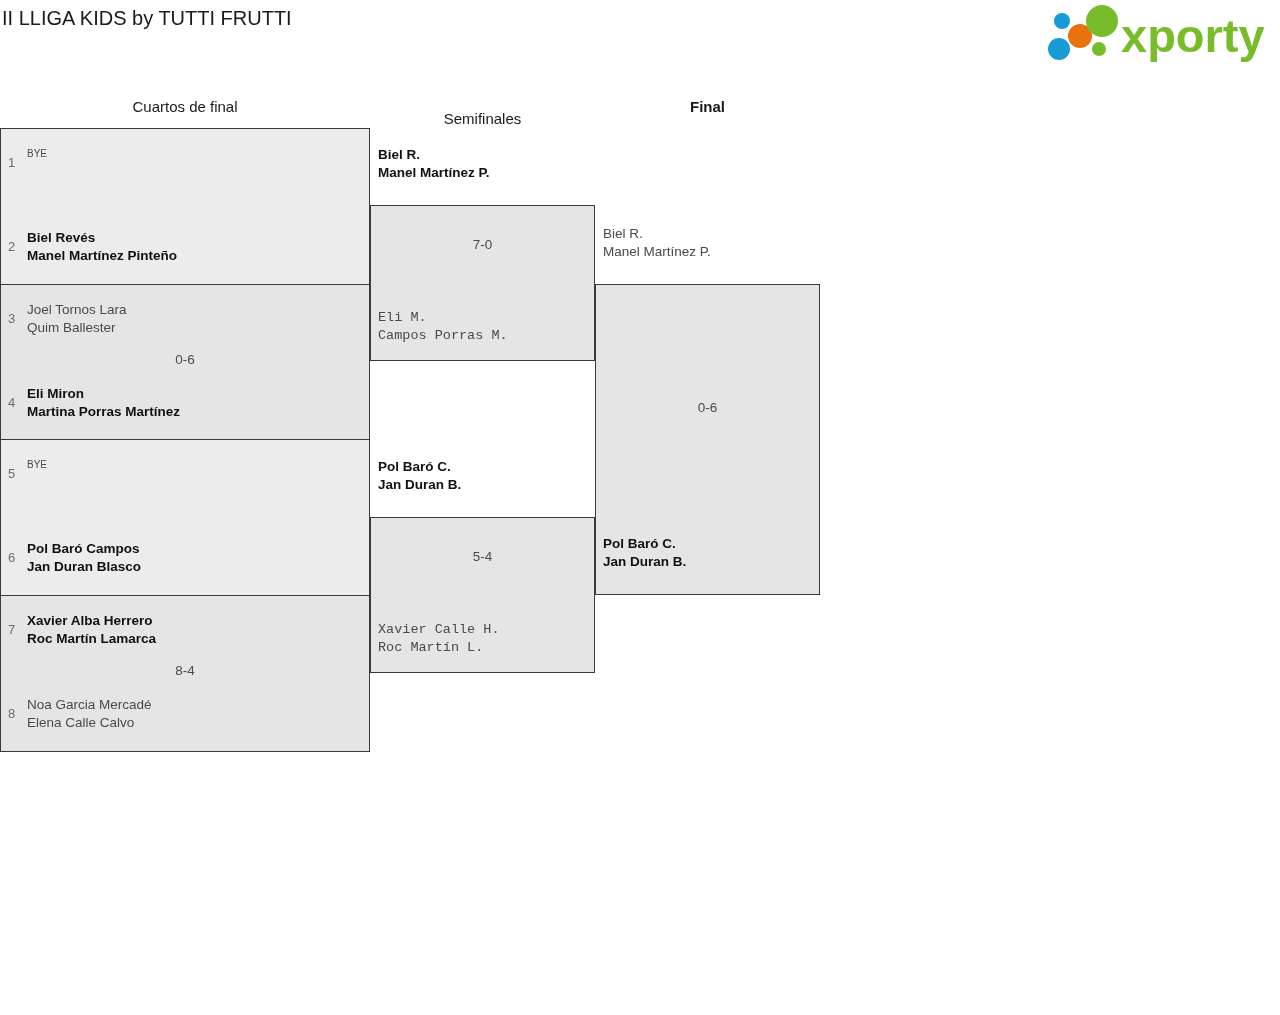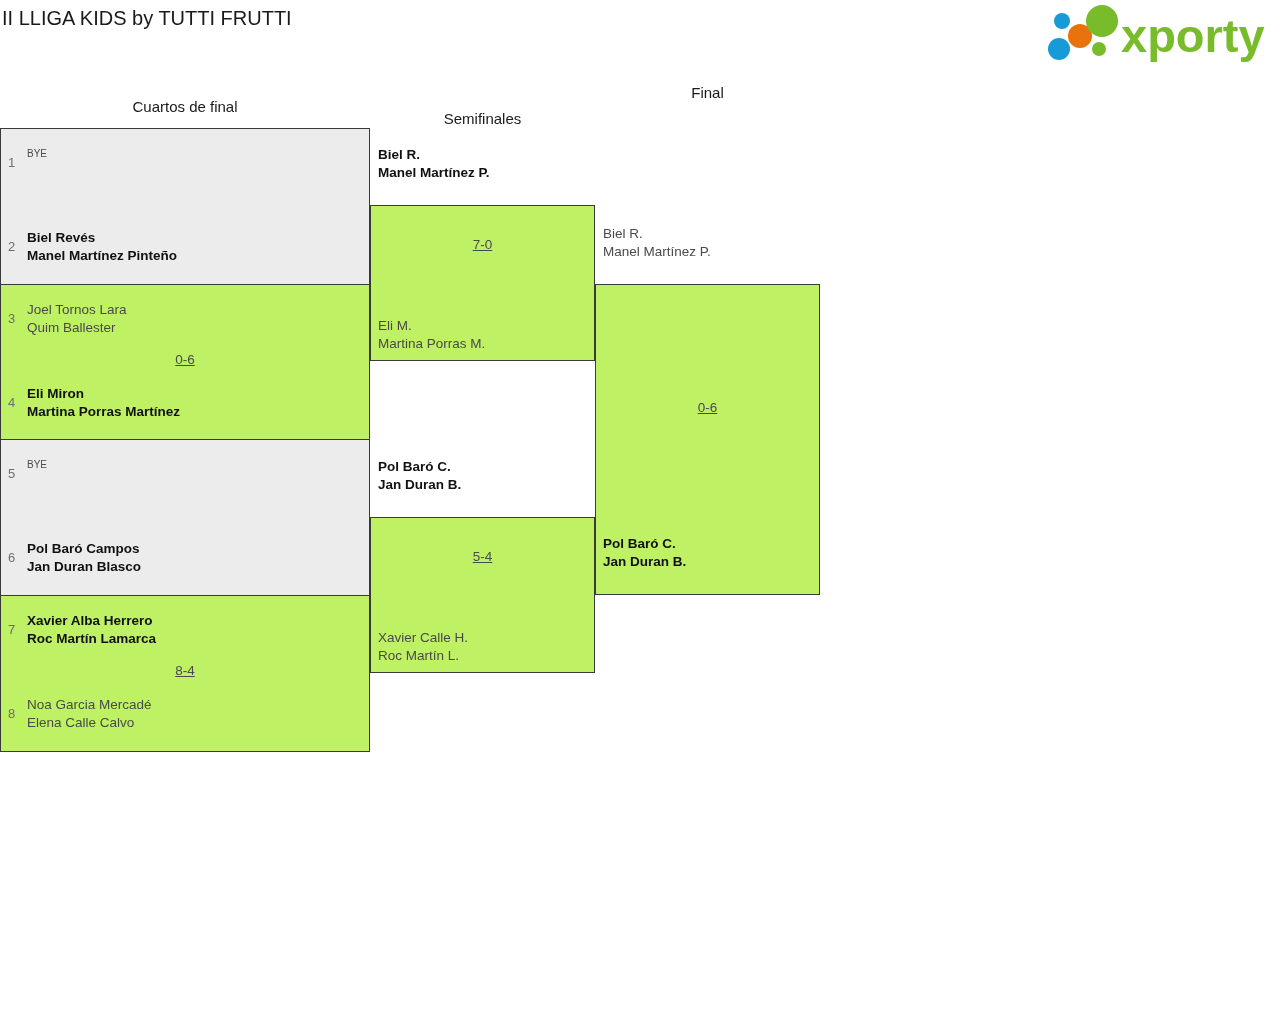--- a/index.html
+++ b/index.html
@@ -30,31 +30,31 @@
   
   .round-head {
     position: absolute;
     font-size: 15px;
     color: #1a1a1a;
     text-align: center;
     white-space: nowrap;
   }
   #round-qf   { left: 0px;   top: 98px; width: 370px; }
   #round-sf   { left: 370px; top: 110px; width: 225px; }
-  #round-fin  { left: 595px; top: 84px; width: 225px; }
+  #round-fin  { left: 595px; top: 98px; width: 225px; font-weight: bold; }
 
   
   .bracket { position: absolute; left: 0; top: 0; width: 1280px; height: 1015px; }
 
   .match {
     position: absolute;
     border: 1px solid #3a3a3a;
   }
   .match.shaded { background: #ececec; }
-  .match.plain  { background: #bef264; }
+  .match.plain  { background: #e5e5e5; }
 
   
   .qf { left: 0px; width: 370px; height: 157px; }
   #qf-1 { top: 128px; }
   #qf-2 { top: 284px; }
   #qf-3 { top: 439px; }
   #qf-4 { top: 595px; }
 
   
   .sf { left: 370px; width: 225px; height: 156px; }
@@ -90,33 +90,32 @@
     white-space: nowrap;
   }
   .slot.winner .names { color: #111111; font-weight: bold; }
   .slot .names .nm { display: block; }
   .slot .bye { font-size: 10px; line-height: 18px; color: #4a4a4a; }
 
   
   .qf .slot.top    { top: 16px; }
   .qf .slot.bottom { top: 100px; }
   .sf .slot.top    { top: -60px; left: 7px; }
-  .sf .slot.bottom { top: 111px; left: 7px; }
+  .sf .slot.bottom { top: 103px; left: 7px; font-family: Liberation Mono, monospace; }
   .fin .slot.top    { top: -60px; left: 7px; }
   .fin .slot.bottom { top: 250px; left: 7px; }
 
   .sf .slot, .fin .slot { padding-left: 0px; }
 
   .score {
     position: absolute;
     width: 100%;
     text-align: center;
     font-size: 13.5px;
     color: #4a4a4a;
-    text-decoration: underline;
   }
   .qf .score { top: 227px; }     
   .match > .score { top: 0; }
   #qf-1 .score, #qf-2 .score, #qf-3 .score, #qf-4 .score { top: 67px; }
   #sf-1 .score, #sf-2 .score { top: 31px; }
   #final-1 .score { top: 115px; }
 </style>
 </head>
 <body>
 
@@ -217,21 +216,21 @@
       <div class="slot top winner">
         <span class="names">
           <span class="nm">Biel R.</span>
           <span class="nm">Manel Martínez P.</span>
         </span>
       </div>
       <div class="score">7-0</div>
       <div class="slot bottom">
         <span class="names">
           <span class="nm">Eli M.</span>
-          <span class="nm">Martina Porras M.</span>
+          <span class="nm">Campos Porras M.</span>
         </span>
       </div>
     </div>
 
     <div class="match sf plain" id="sf-2">
       <div class="slot top winner">
         <span class="names">
           <span class="nm">Pol Baró C.</span>
           <span class="nm">Jan Duran B.</span>
         </span>

